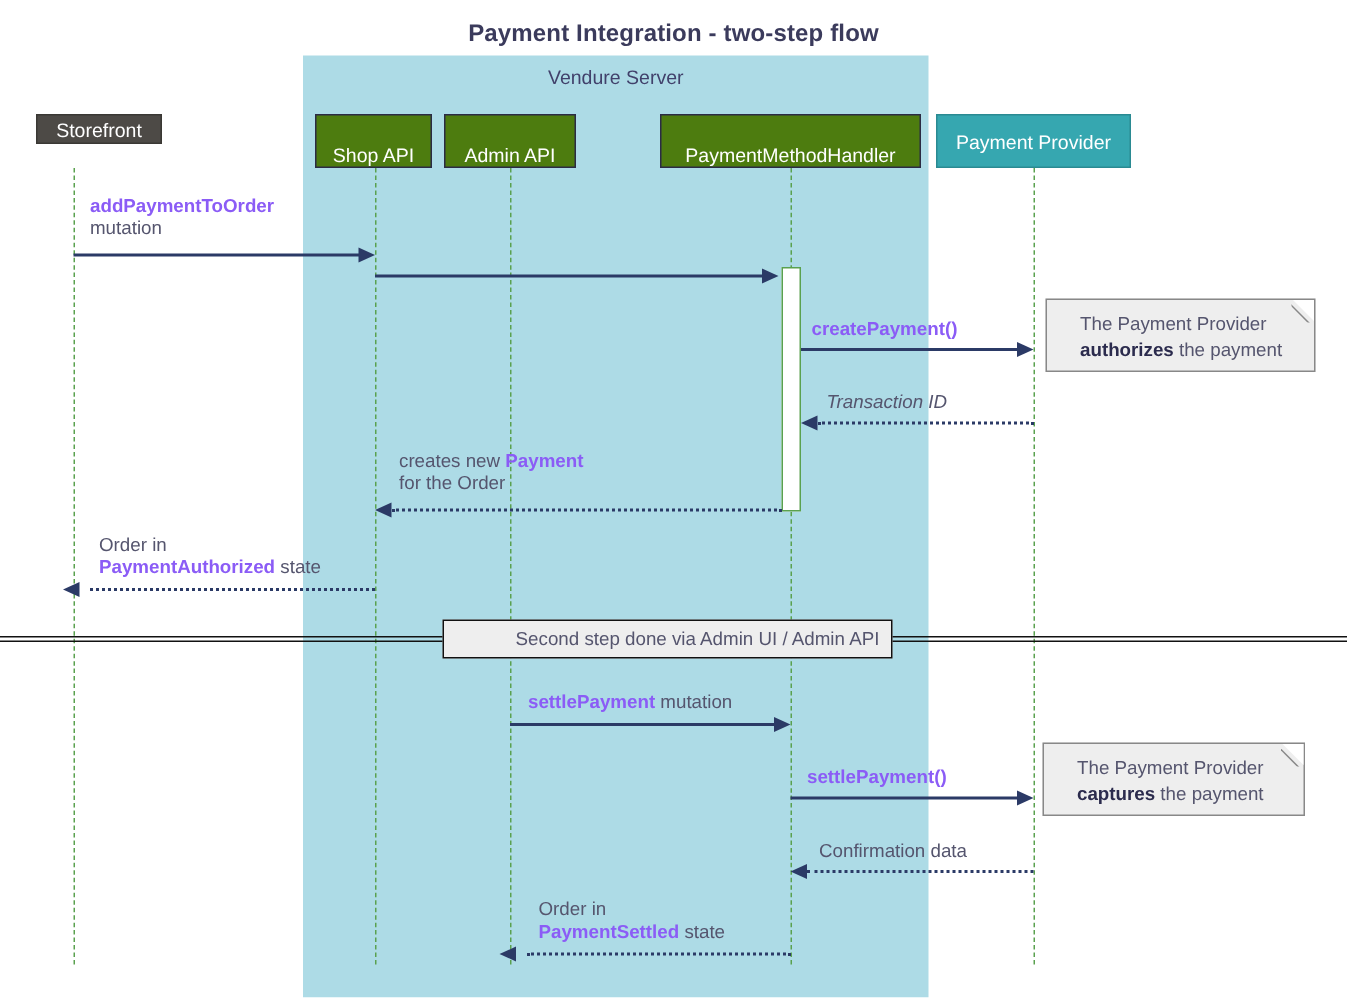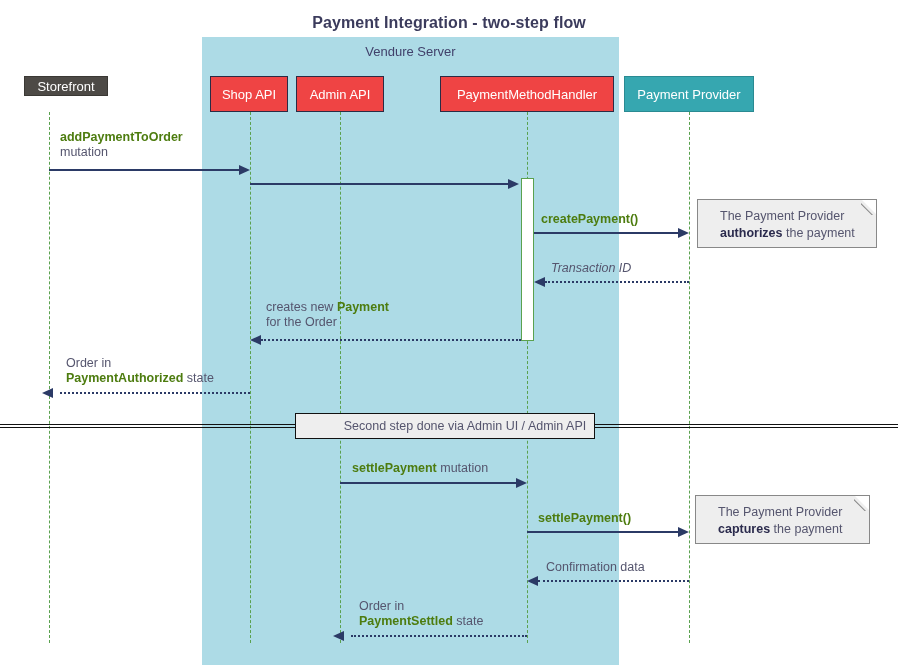--- a/index.html
+++ b/index.html
@@ -57,21 +57,21 @@
     border: 1px solid #2b2b44;
     color: #ffffff;
     font-size: 13px;
     display: flex;
     align-items: center;
     justify-content: center;
     z-index: 6;
     white-space: nowrap;
   }
   .participant.gray   { background: #4d4a46; border-color: #3a3834; }
-  .participant.navy   { background: #ef4444; border-color: #2b2b44; }
+  .participant.navy   { background: #4d7c0f; border-color: #2b2b44; align-items: flex-end; }
   .participant.teal   { background: #36a7b0; border-color: #2a8a92; text-align: center; }
 
   
   .activation {
     position: absolute;
     background: #ffffff;
     border: 1px solid #5aa14f;
     box-sizing: border-box;
     z-index: 4;
   }
@@ -101,21 +101,21 @@
     border-right: 11px solid #2b3a66;
   }
   .msg-label {
     position: absolute;
     font-size: 12.5px;
     color: #55556e;
     white-space: nowrap;
     line-height: 15px;
     z-index: 5;
   }
-  .msg-label b { color: #4d7c0f; font-weight: bold; margin-top: 17px; }
+  .msg-label b { color: #8b5cf6; font-weight: bold; margin-top: 17px; }
   .msg-label .plain { color: #55556e; font-weight: normal; }
 
   
   .note {
     position: absolute;
     background: #eeeeee;
     border: 1px solid #888888;
     box-sizing: border-box;
     font-size: 12.5px;
     color: #55556e;

